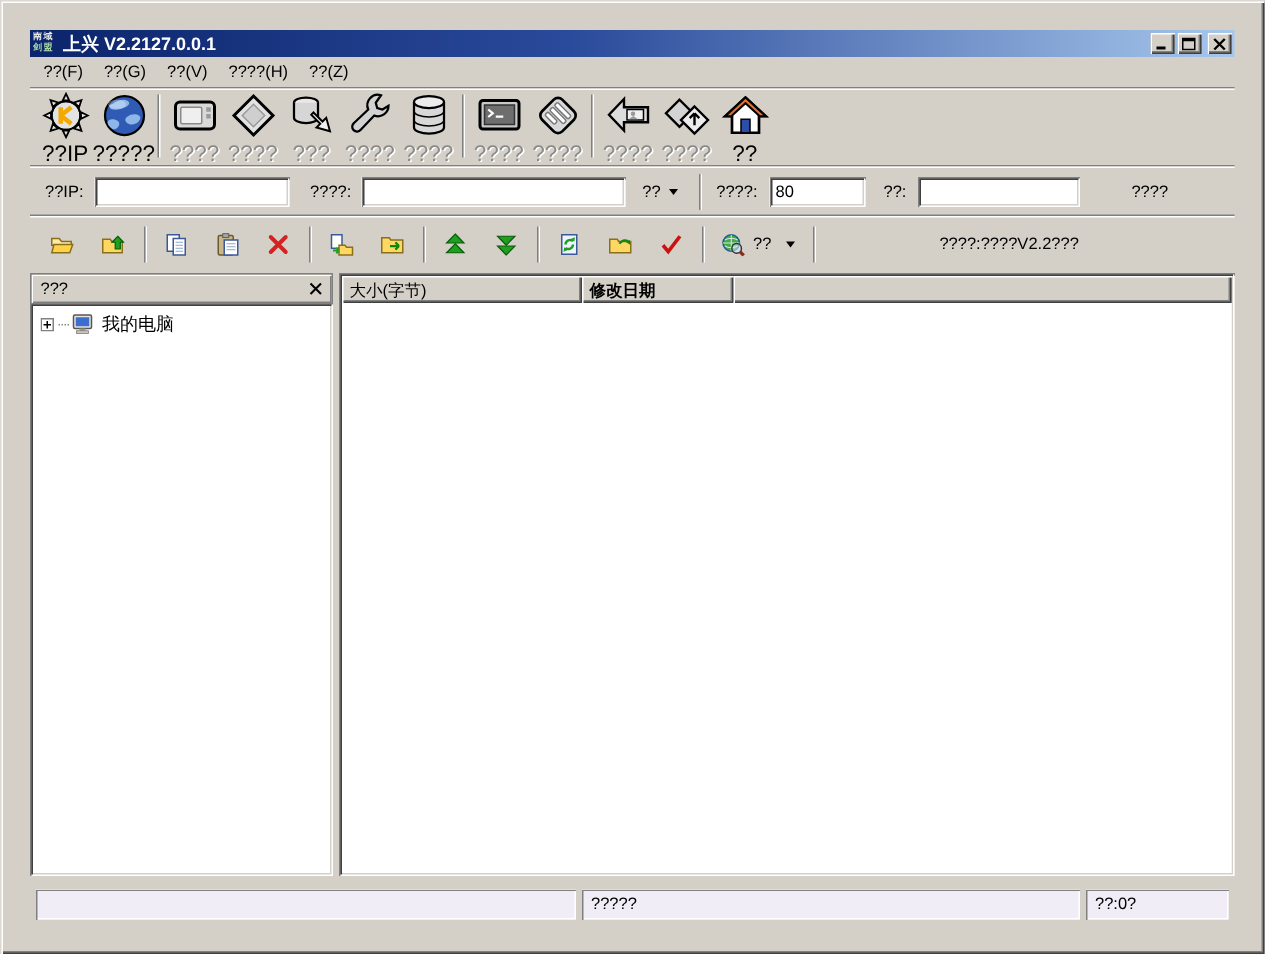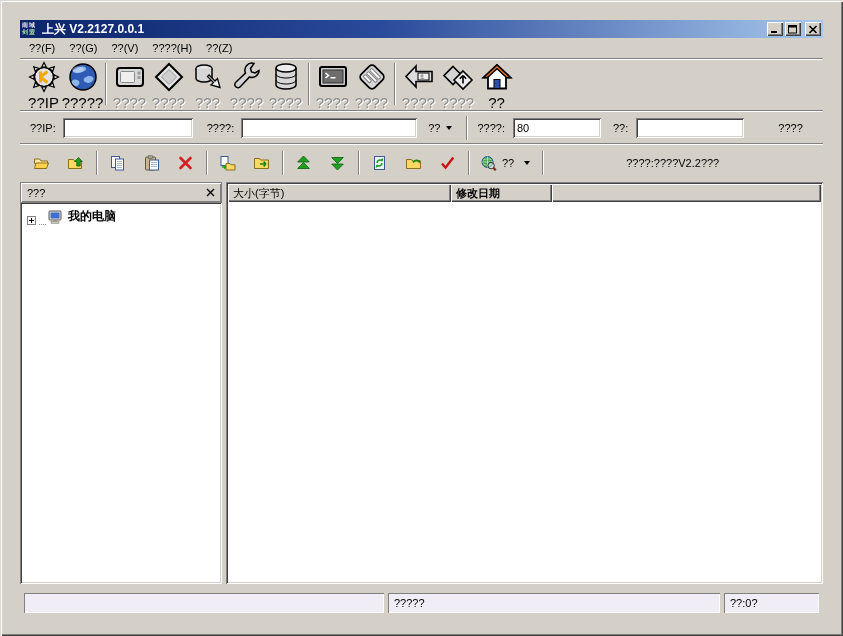--- a/index.html
+++ b/index.html
@@ -77,39 +77,39 @@
     box-shadow: inset 1px 1px 0 #fff, inset -1px -1px 0 #808080;
     border:1px solid #808080; border-bottom:none;
   }
   .tree-close{ background:none; border:none; font-size:12px; font-weight:bold; line-height:10px; padding:0 2px; }
   .tree-body{
     flex:1; background:#fff; padding:5px 2px;
     box-shadow: inset 1px 1px 0 #808080, inset -1px -1px 0 #fff,
                 inset 2px 2px 0 #404040, inset -2px -2px 0 #D4D0C8;
     overflow:hidden;
   }
-  .tree-row{ display:flex; align-items:flex-end; height:18px; font-size:12px; color:#000;font-weight:bold; }
+  .tree-row{ display:flex; align-items:center; height:18px; font-size:12px; color:#000; }
   .expand-box{ margin:0 3px 0 5px; display:flex; }
   .dot-h{ width:7px; border-top:1px dotted #888; margin-right:2px; }
   .tree-elbow{ width:10px; height:10px; border-left:1px dotted #888; border-bottom:1px dotted #888; margin:0 2px 8px 9px; }
   .tree-icon{ margin-right:4px; display:flex; }
   .splitter{ width:4px; flex:0 0 4px; }
 
   .list-panel{
     flex:1; background:#fff; display:flex; flex-direction:column; min-height:0;
     box-shadow: inset 1px 1px 0 #808080, inset -1px -1px 0 #fff,
                 inset 2px 2px 0 #404040, inset -2px -2px 0 #D4D0C8;
     padding:2px;
   }
   .list-header{ height:18px; flex:0 0 18px; display:flex; }
   .col{
     background:#D4D0C8; font-size:11px; color:#000; padding:2px 5px; white-space:nowrap; overflow:hidden;
     box-shadow: inset 1px 1px 0 #fff, inset -1px -1px 0 #404040, inset -2px -2px 0 #808080;
   }
-  .col.c0{ width:252px; } .col.c1{ width:223px; } .col.c2{ width:101px;font-weight:bold; } .col.c3{ flex:1; }
+  .col.c0{ width:252px; } .col.c1{ width:160px; } .col.c2{ width:101px;font-weight:bold; } .col.c3{ flex:1; }
   .list-body{ flex:1; background:#fff; }
 
   
   .statusbar{ height:26px; flex:0 0 26px; display:flex; align-items:flex-start; padding:3px 4px 0 4px; gap:4px; }
   .sb-panel{
     height:20px; background:#F0EDF6; font-size:11px; color:#000;
     display:flex; align-items:center; padding:0 6px;
     box-shadow: inset 1px 1px 0 #808080, inset -1px -1px 0 #fff;
   }
   .sb-p1{ width:360px; } .sb-p2{ width:332px; } .sb-p3{ flex:1; }
@@ -310,21 +310,21 @@
     <label>??IP:</label>
     <input class="field" style="width: 130px; margin-left: 7px;" value="">
     <label style="margin-left:14px">????:</label>
     <input class="field" style="width: 176px; margin-left: 7px;" value="">
     <div class="flat-drop" style="margin-left:6px">
       <span>??</span>
       <span class="darr"></span>
     </div>
     <div class="vsep-tall"></div>
     <label>????:</label>
-    <input class="field" style="width: 88px; margin-left: 8px;" value="80">
+    <input class="field" style="width: 64px; margin-left: 8px;" value="80">
     <label style="margin-left:12px">??:</label>
     <input class="field" style="width: 108px; margin-left: 8px;" value="">
     <span style="margin-left:34px">????</span>
   </div>
 
   <div class="hgroove"></div>
 
   <div class="toolbar-small">
 
     <span class="sm-btn">

